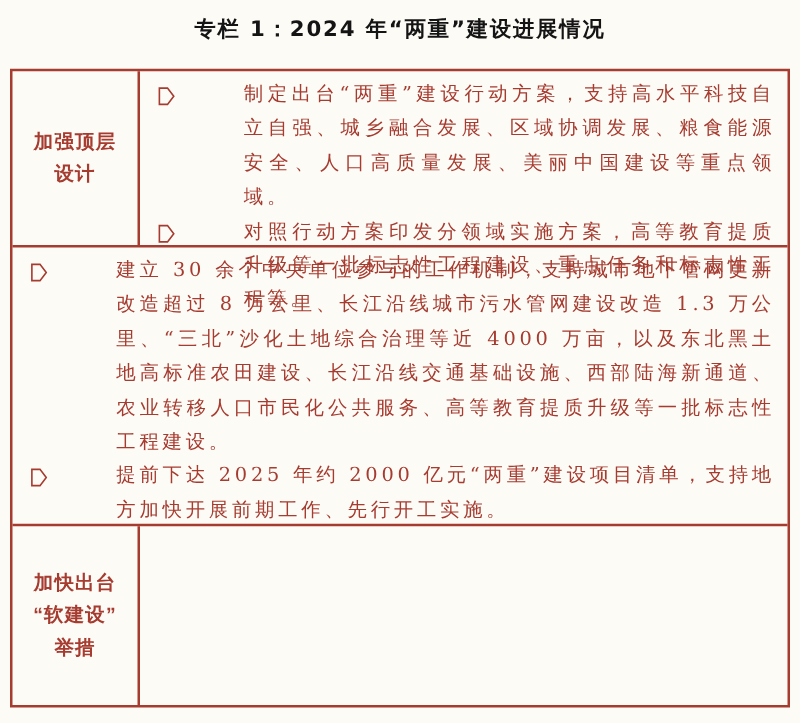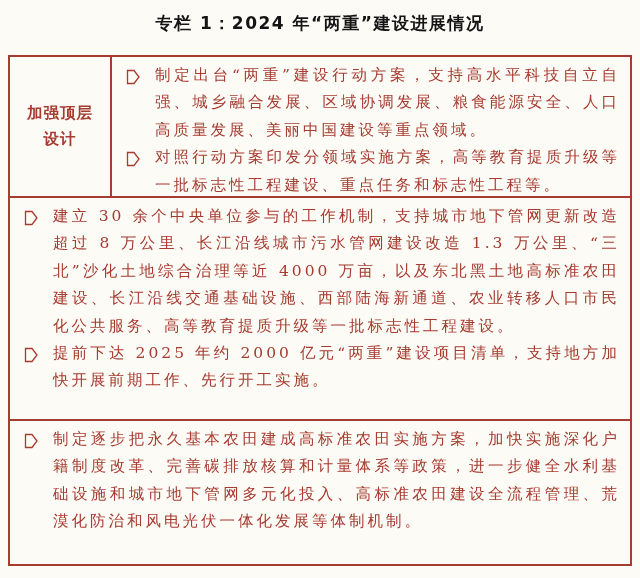--- a/index.html
+++ b/index.html
@@ -36,35 +36,36 @@
   .row:last-child{border-bottom:none;}
   .row-1{height:139px;}
   .row-2{height:221px;}
   .row-3{height:143px;}
   .cell-header{
     width:100px;
     flex:none;
     border-right:2px solid var(--red);
     display:flex;align-items:center;justify-content:center;
     text-align:center;
-    font-family:Liberation Mono, monospace;
+    font-family:Liberation Sans, sans-serif;
     font-weight:bold;
     font-size:15.5px;
     line-height:26px;
     letter-spacing:1px;
     color:var(--red);
     white-space:pre-line;
   }
   .cell-body{
     flex:1;
     padding:5px 10px 0 12px;
   }
   .item{
     display:flex;
     align-items:flex-start;
+    gap:40px;
   }
   .bullet{
     flex:none;
     width:14px;height:16px;
     margin:7px 15px 0 2px;
   }
   .bullet svg{display:block;}
   .item-text{
     flex:1;
     font-size:15.5px;
@@ -122,26 +123,19 @@
             <svg width="14" height="16" viewBox="0 0 14 16">
               <polygon points="1.5,1.5 8,1.5 13,8 8,14.5 1.5,14.5" fill="none" stroke="#a63b30" stroke-width="1.3"></polygon>
             </svg>
           </span>
           <div class="item-text">提前下达 2025 年约 2000 亿元“两重”建设项目清单，支持地方加快开展前期工作、先行开工实施。</div>
         </div>
       </div>
     </div>
 
     <div class="row row-3">
-      <div class="cell-body">
-        <div class="item">
-          <span class="bullet">
-            <svg width="14" height="16" viewBox="0 0 14 16">
-              <polygon points="1.5,1.5 8,1.5 13,8 8,14.5 1.5,14.5" fill="none" stroke="#a63b30" stroke-width="1.3"></polygon>
-            </svg>
-          </span>
-          <div class="item-text">制定逐步把永久基本农田建成高标准农田实施方案，加快实施深化户籍制度改革、完善碳排放核算和计量体系等政策，进一步健全水利基础设施和城市地下管网多元化投入、高标准农田建设全流程管理、荒漠化防治和风电光伏一体化发展等体制机制。</div>
-        </div>
-      </div>
+      <div class="cell-header">加快出台
+“软建设”
+举措</div>
     </div>
 
   </div>
 </div>
 
 </body></html>

